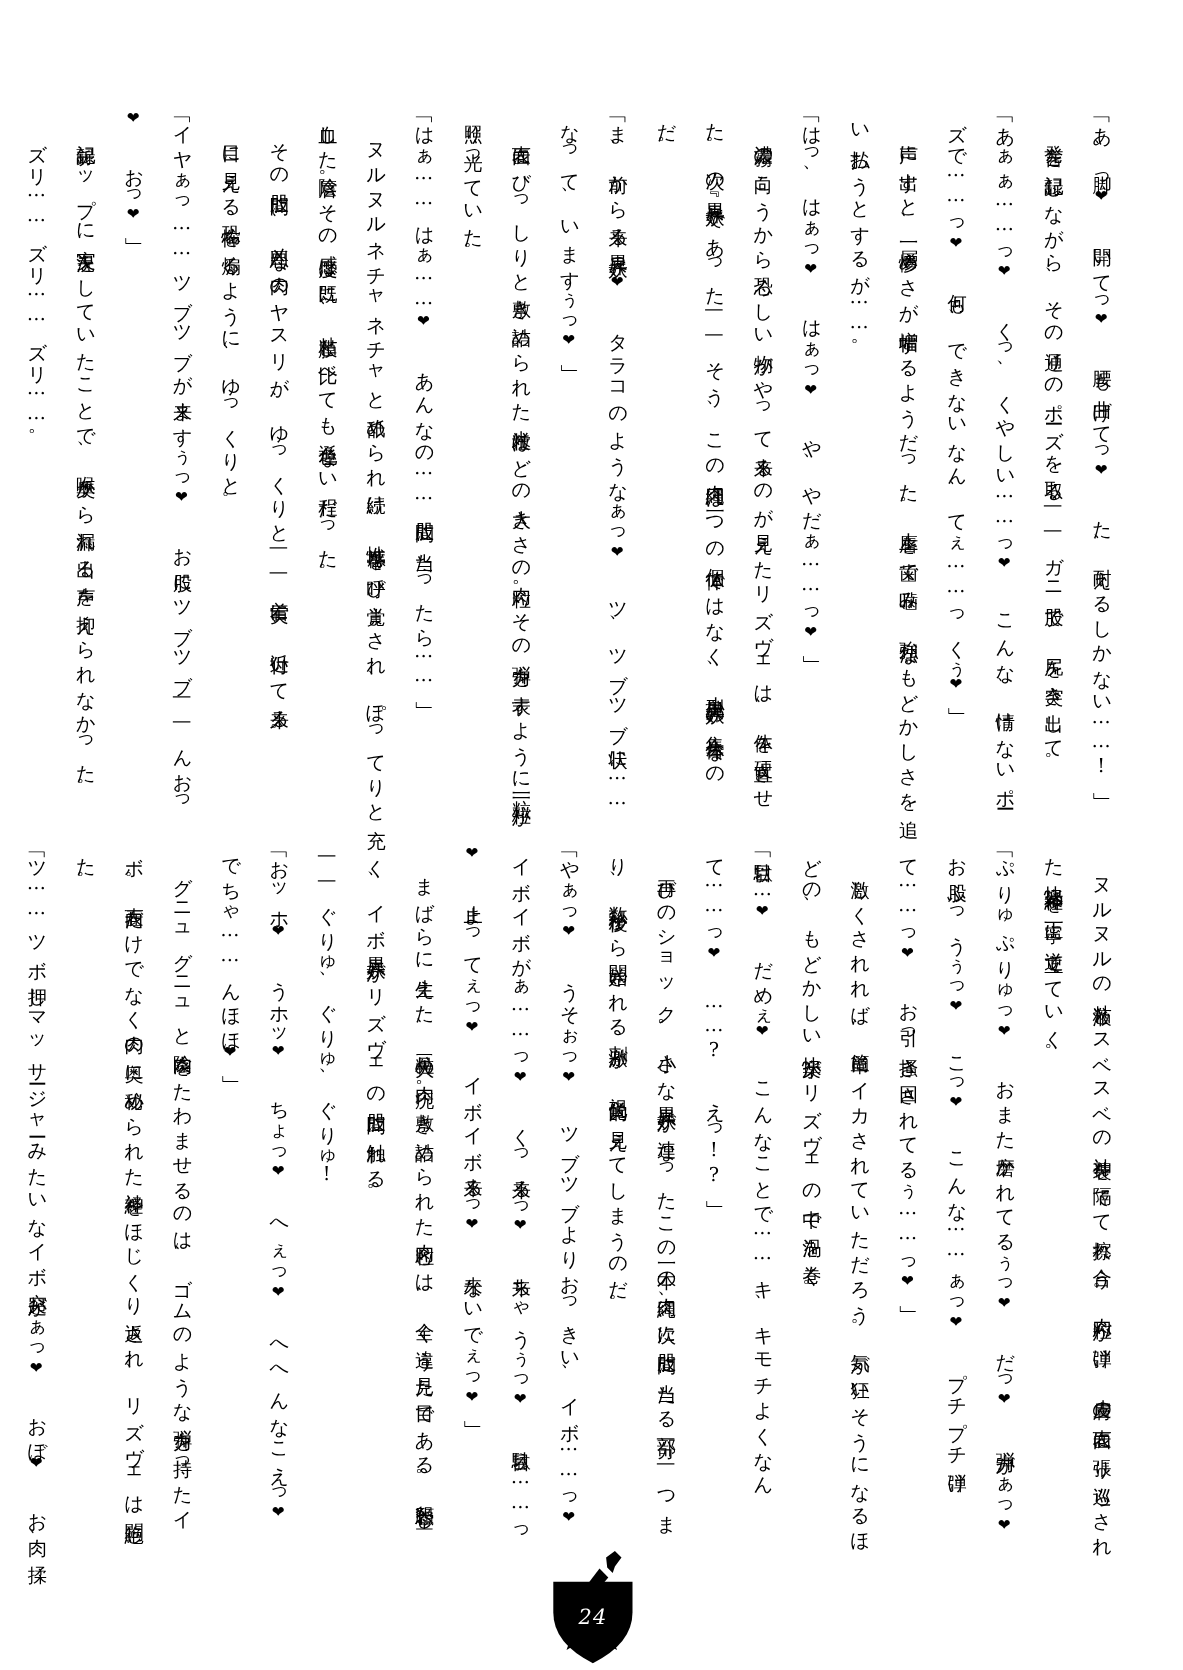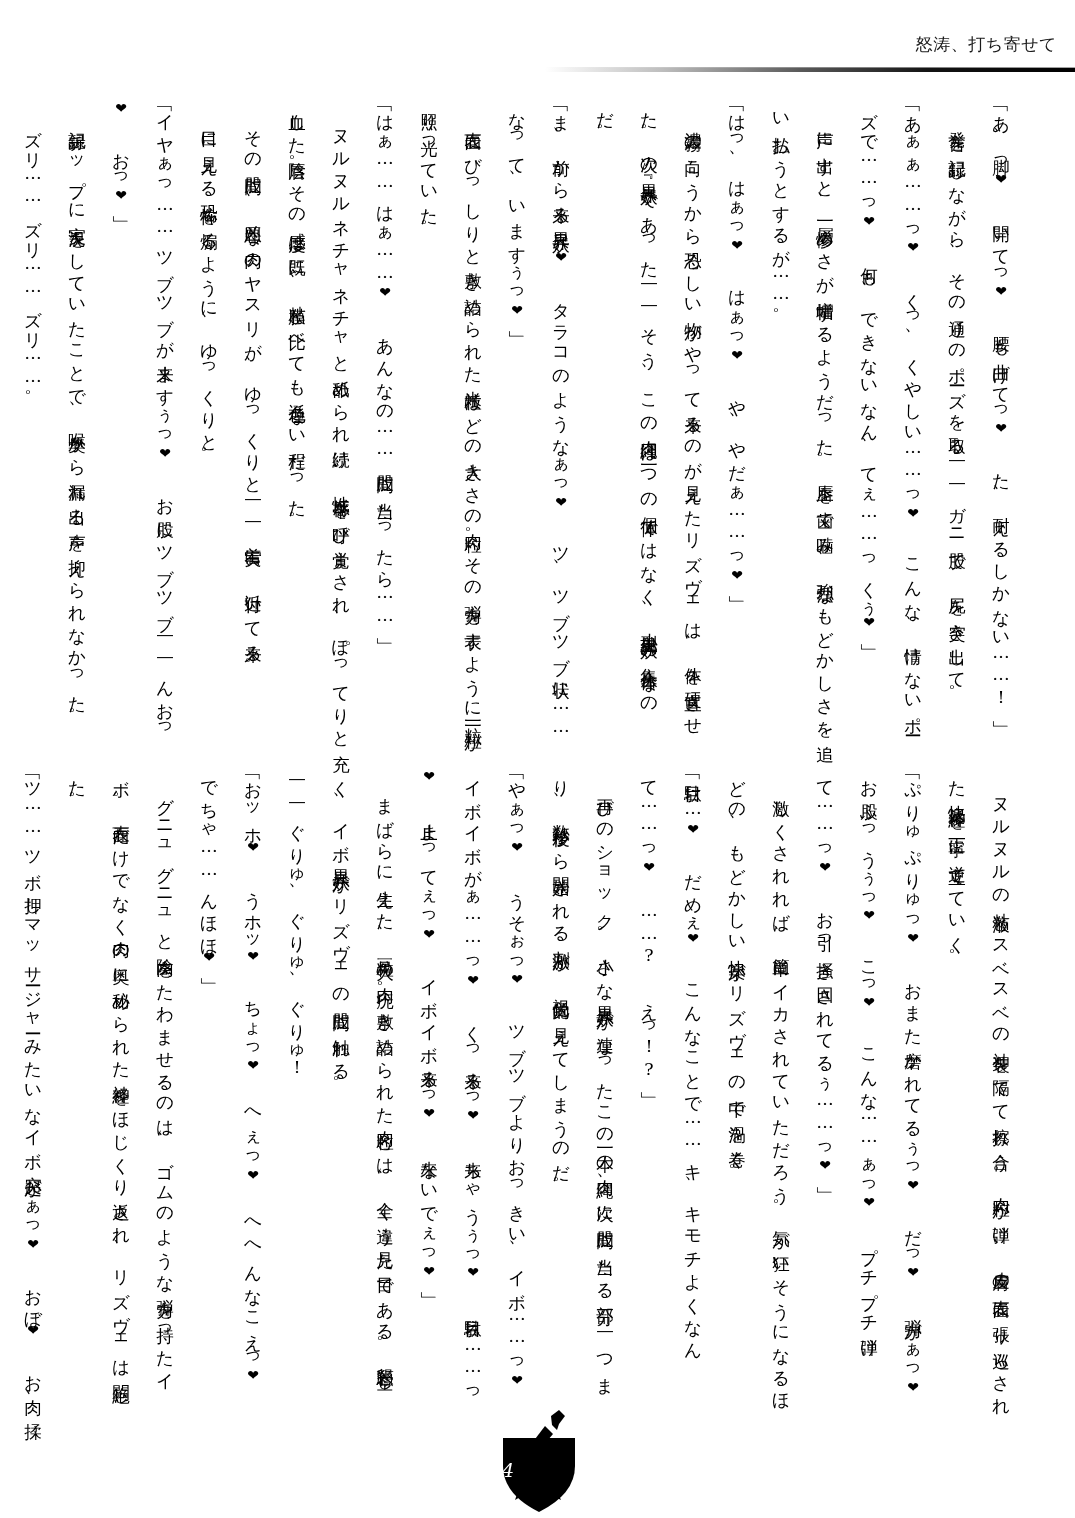--- a/index.html
+++ b/index.html
@@ -109,38 +109,33 @@
     height: 110px;
   }
   #page-crest svg {
     display: block;
   }
   #page-number {
     position: absolute;
     left: 0;
     top: 51px;
     width: 100px;
-    text-align: left;
+    text-align: center;
     font-size: 19px;
     font-style: italic;
     color: #ffffff;
     font-family: "DejaVu Serif", "Liberation Serif", serif;
     letter-spacing: 1px;
   }
 </style>
 </head>
 <body>
 
 <div id="page">
 
-  <div id="header-area">
-    <div id="running-head">怒涛、打ち寄せて</div>
-    <div id="header-rule"></div>
-    <div id="header-rule-shine"></div>
-  </div>
 
   <div class="vblock" id="block-top">
       <p class="noindent">「あ、脚っ<span class="heart">❤</span> 開いてっ<span class="heart">❤</span> 腰も曲げてっ<span class="heart">❤</span> た、耐えるしかない……!」</p>
       <p>発言を記録しながら、その通りのポーズを取る——ガニ股で、尻を突き出して。</p>
       <p class="noindent">「あぁぁ……っ<span class="heart">❤</span> くっ、くやしい……っ<span class="heart">❤</span> こんな、情けないポーズで……っ<span class="heart">❤</span> 何も、できないなん、てぇ……っくぅ<span class="heart">❤</span>」</p>
       <p>声に出すと、一層惨めさが増幅するようだった。上唇を歯で噛み、強烈なもどかしさを追い払おうとするが……。</p>
       <p class="noindent">「はっ、はぁっ<span class="heart">❤</span> はぁっ<span class="heart">❤</span> や、やだぁ……っ<span class="heart">❤</span>」</p>
       <p>濃霧の向こうから恐ろしい物がやって来るのが見えたリズヴェは、体を硬直させた。次の『異界妖』であった——そう、この肉縄は一つの個体ではなく、小型異界妖の集合体なのだ。</p>
       <p class="noindent">「ま、前から来る異界妖っ<span class="heart">❤</span> タラコのようなぁっ<span class="heart">❤</span> ツ、ツブツブ状に……なって、いますぅっ<span class="heart">❤</span>」</p>
       <p>表面にびっしりと敷き詰められた米粒ほどの大きさの肉粒。その弾力を表すように一粒一粒が照り光っていた。</p>

